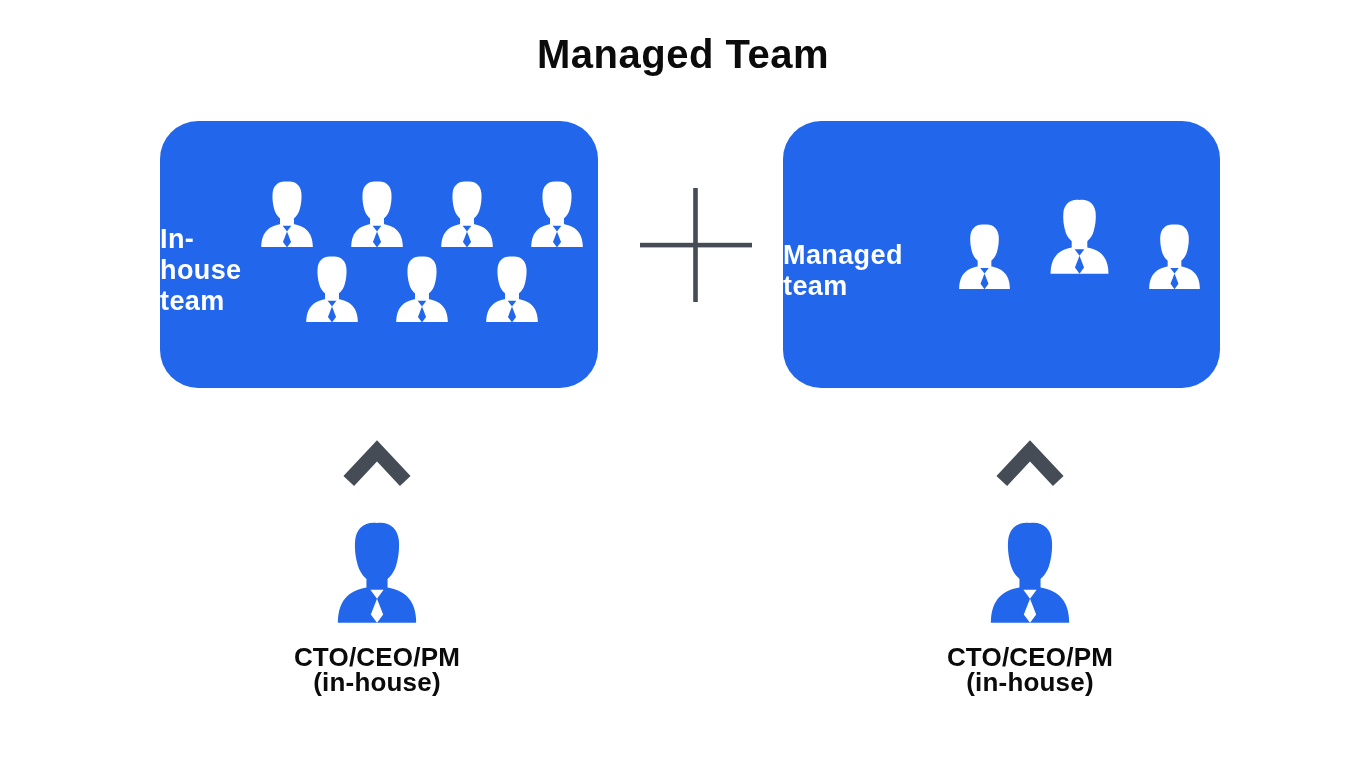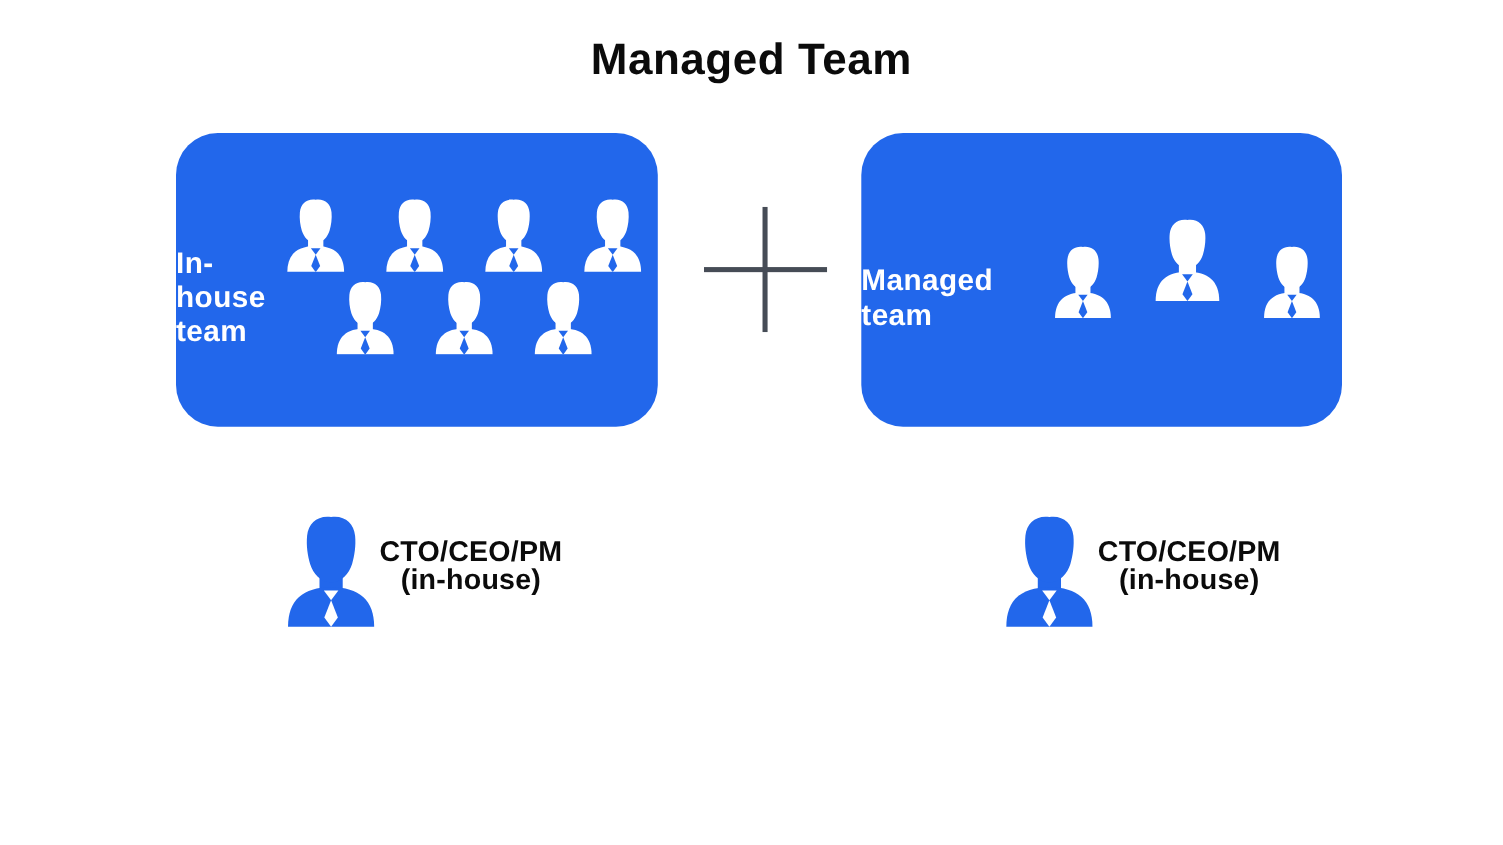--- a/index.html
+++ b/index.html
@@ -29,21 +29,21 @@
   .member-row { display:flex; align-items:flex-end; justify-content:center; }
   .member-row .person { width:58px; height:auto; margin:0 16px; display:block; }
   #box-managed .member-row .person { width:57px; margin:0 17px; }
   #box-managed .member-row .person:nth-child(2) { width:65px; transform:translateY(-15px); }
   .plus-icon {
     position:absolute; left:640px; top:188px; width:112px; height:114px;
     color:var(--gray); display:block;
   }
   .manager {
     position:absolute; top:436px; width:240px;
-    display:flex; align-items:center;
+    display:flex; flex-direction:column; align-items:center;
   }
   #manager-left  { left:257px; }
   #manager-right { left:910px; }
   .chevron-icon { width:74px; height:53px; color:var(--gray); display:block; }
   .manager .person-large { width:88px; height:auto; margin-top:30px; display:block; }
   .caption { margin-top:22px; text-align:center; font-size:26px; font-weight:700; line-height:25px; color:var(--ink); letter-spacing:.2px; }
 </style>
 </head>
 <body>
 

